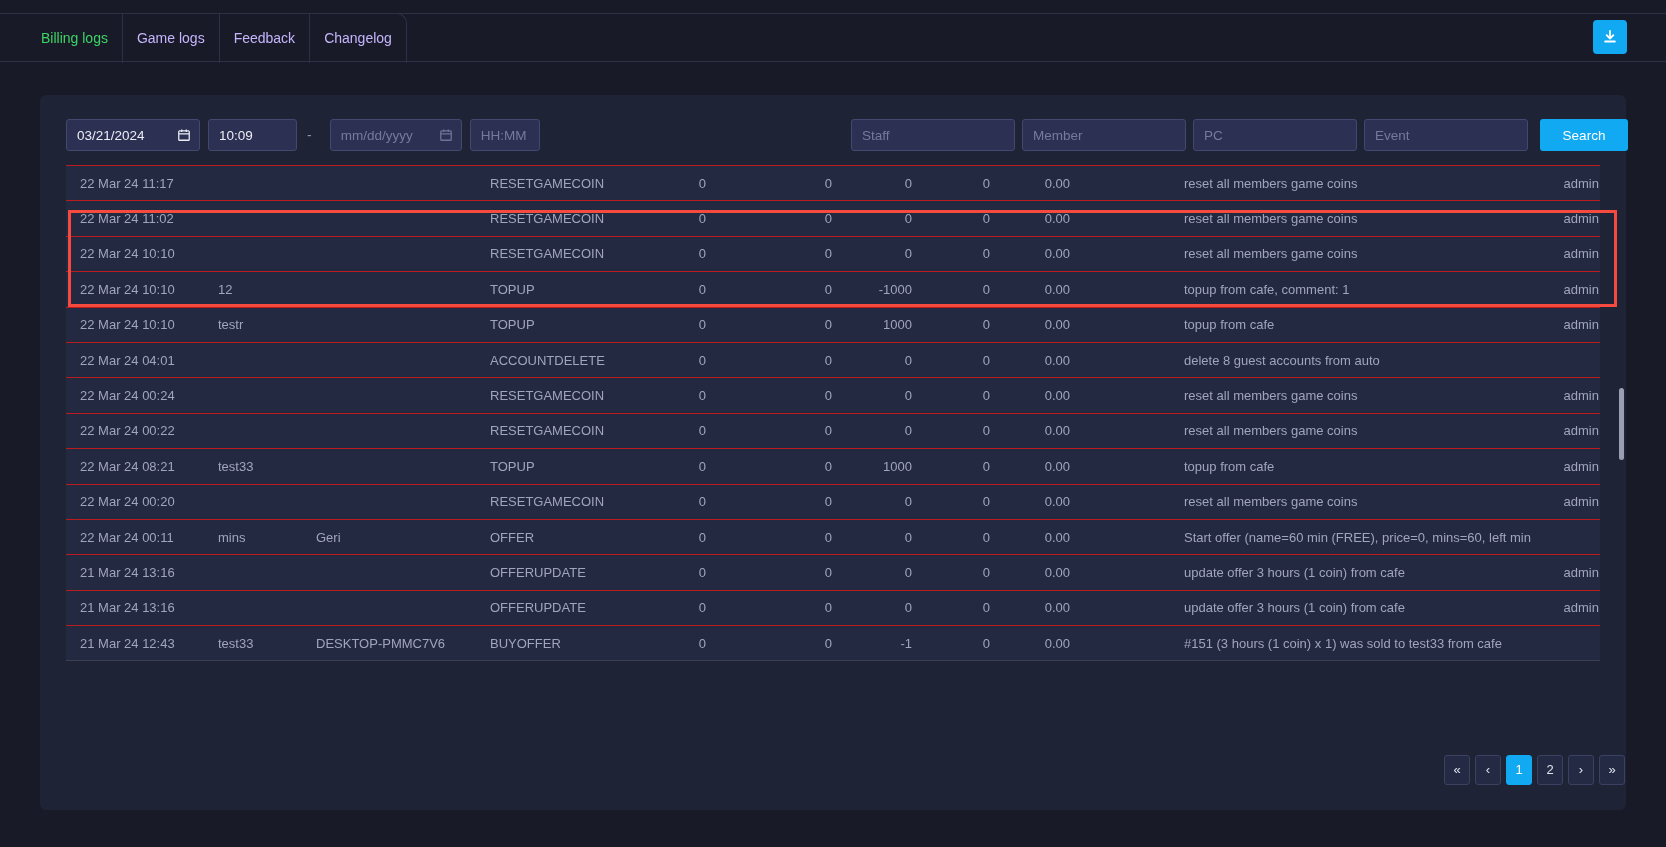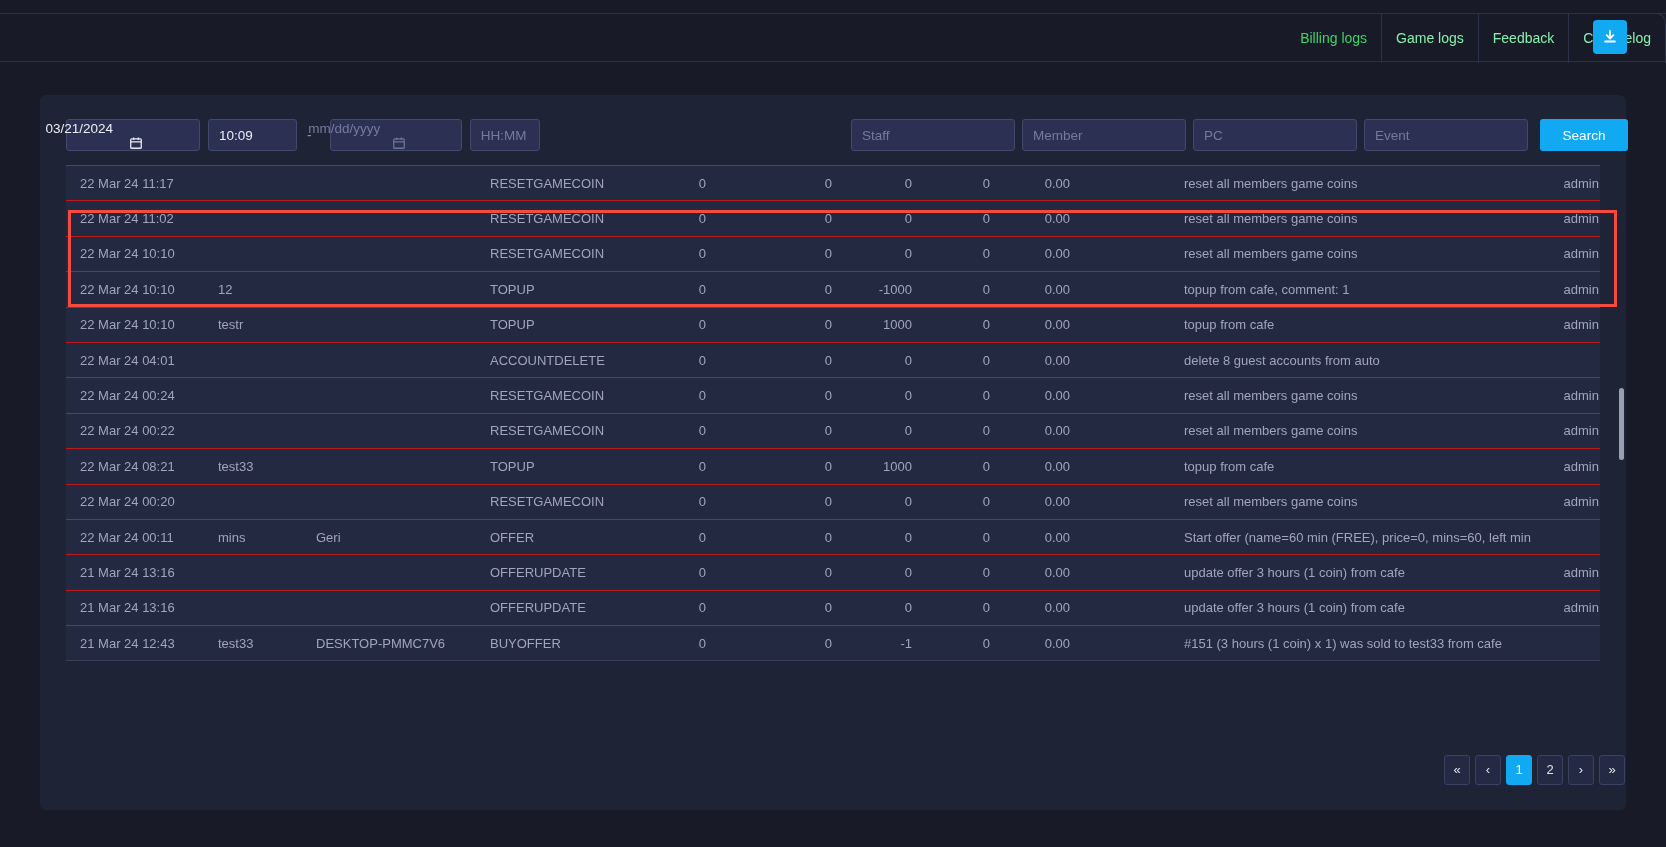--- a/index.html
+++ b/index.html
@@ -5,29 +5,29 @@
   * { box-sizing: border-box; margin: 0; padding: 0; }
   html, body {
     width: 1666px; height: 847px; overflow: hidden;
     background: #181a27;
     font-family: "Liberation Sans", sans-serif;
   }
   
   .topbar { position: absolute; top: 0; left: 0; width: 1666px; height: 95px; }
   .tabbar {
     position: absolute; top: 13px; left: 0; width: 100%; height: 49px;
-    border-top: 1px solid #2d3147; border-bottom: 1px solid #2d3147; text-align: right;
+    border-top: 1px solid #2d3147; border-bottom: 1px solid #2d3147;
   }
   .tab-group {
     display: inline-flex; margin-left: 27px; margin-top: -1px; height: 50px;
     border-top: 1px solid #2d3147; border-right: 1px solid #2d3147;
     border-top-right-radius: 10px; overflow: hidden;
   }
   .tab {
-    padding: 0 14px; line-height: 48px; font-size: 14px; color: #86efac;
+    padding: 0 14px; line-height: 48px; font-size: 14px; color: #c4b5fd;
     cursor: pointer; white-space: nowrap;
   }
   .tab + .tab { border-left: 1px solid #2d3147; }
   .tab.active { color: #3dd465; }
   .download-btn {
     position: absolute; top: 20px; right: 39px; width: 34px; height: 34px;
     background: #12a9f3; border-radius: 4px;
     display: flex; align-items: center; justify-content: center; cursor: pointer;
   }
   
@@ -40,21 +40,21 @@
     position: absolute; top: 24px; left: 26px; width: 1562px; height: 32px;
     display: flex; align-items: center;
   }
   .inp, .inp-wrap {
     height: 32px; background: #2c3153; border: 1px solid #42486e;
     border-radius: 3px; color: #ecedf4; font-size: 13.5px;
     font-family: "Liberation Sans", sans-serif;
   }
   .inp { padding: 12px 10px; outline: none; }
   .inp::placeholder { color: #757b9c; opacity: 1; }
-  .inp-wrap { display: flex; align-items: center; padding: 0 8px 0 10px; flex-direction: column; }
+  .inp-wrap { display: flex; align-items: center; padding: 0 8px 0 10px; }
   .inp-wrap input {
     flex: 1; min-width: 0; background: transparent; border: none; outline: none;
     color: #ecedf4; font-size: 13.5px; font-family: "Liberation Sans", sans-serif;
   }
   .inp-wrap input::placeholder { color: #757b9c; opacity: 1; }
   .cal-icon { flex: 0 0 auto; margin-left: 4px; }
   .f-date1 { width: 134px; }
   .f-time1 { width: 89px; margin-left: 8px; }
   .dash { color: #8a90ab; font-size: 14px; margin: 0 8px 0 10px; }
   .f-date2 { width: 132px; margin-left: 10px; }

